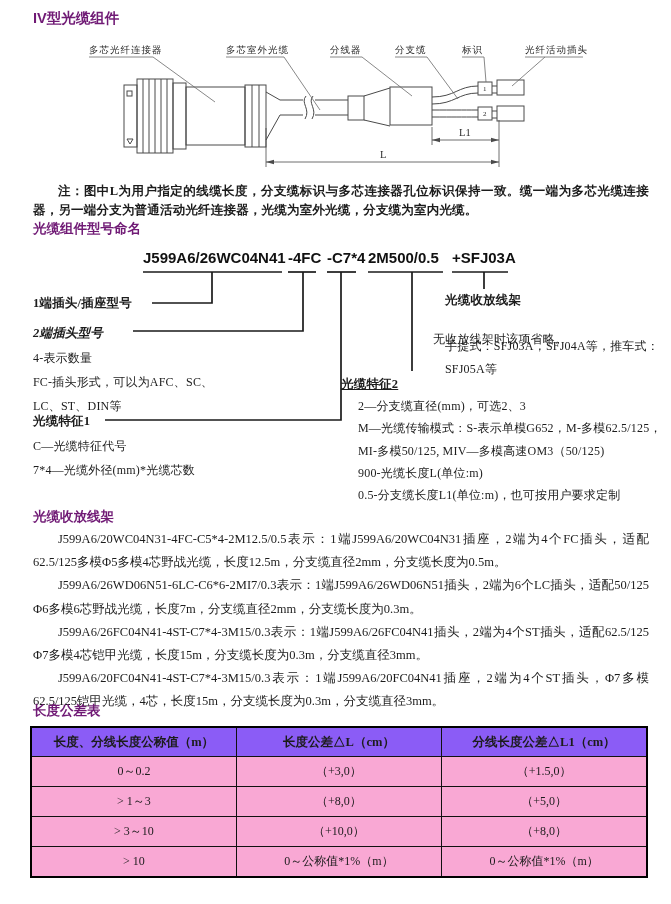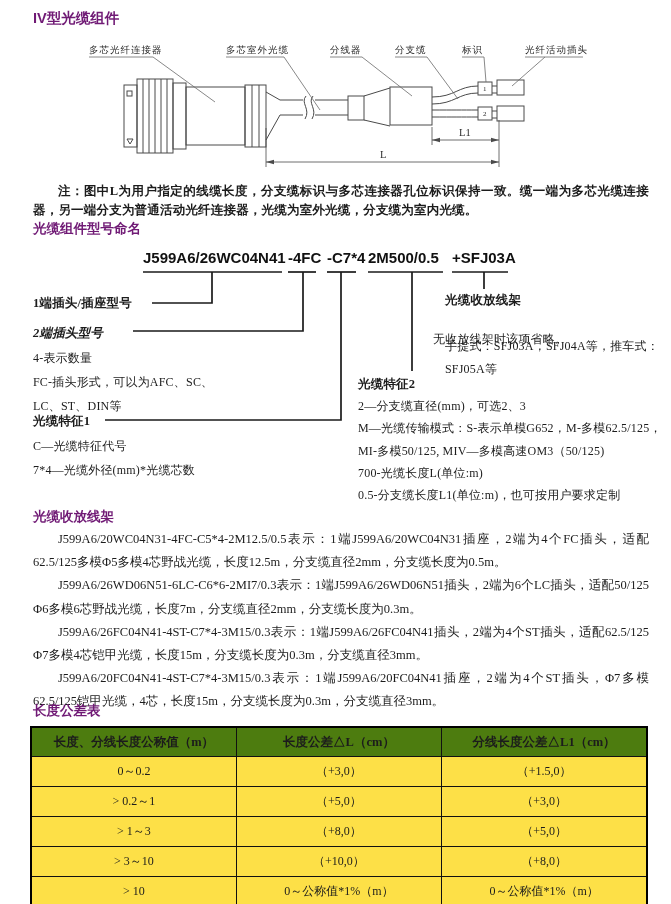--- a/index.html
+++ b/index.html
@@ -25,25 +25,25 @@
   .ann{font-size:12px;white-space:nowrap;letter-spacing:0.2px;}
   .ann.b{font-weight:bold;font-size:12.5px;}
   .examples{width:616px;font-size:12.5px;line-height:23.2px;text-align:justify;}
   .examples p{margin:0;text-indent:2em;}
   table.tol{
     border-collapse:collapse;width:618px;table-layout:fixed;
     font-size:12px;text-align:center;
     border:2.5px solid #000;
   }
   table.tol th{
-    background:#4d7c0f;border:1.2px solid #111;height:26px;
+    background:#8b5cf6;border:1.2px solid #111;height:26px;
     font-family:"Liberation Serif",serif;font-weight:bold;font-size:12.5px;
   }
   table.tol td{
-    background:#fde047;border:1.2px solid #111;height:27px;
+    background:#f9a8d4;border:1.2px solid #111;height:27px;
   }
   svg text{font-family:"Liberation Serif",serif;fill:#2a2a2a;}
   .dg-label{font-size:9.5px;letter-spacing:1px;}
   .dim-label{font-size:10.5px;}
   .mark-num{font-size:7px;}
 </style>
 </head>
 <body>
 
 <div class="abs heading page-title" style="left:33px;top:9px;">IV型光缆组件</div>
@@ -155,25 +155,25 @@
 <div class="abs ann" style="left:33px;top:374px;">FC-插头形式，可以为AFC、SC、</div>
 <div class="abs ann" style="left:33px;top:398px;">LC、ST、DIN等</div>
 <div class="abs ann b" style="left:33px;top:413px;">光缆特征1</div>
 <div class="abs ann" style="left:33px;top:438px;">C—光缆特征代号</div>
 <div class="abs ann" style="left:33px;top:462px;">7*4—光缆外径(mm)*光缆芯数</div>
 
 <div class="abs ann b" style="left:445px;top:292px;">光缆收放线架</div>
 <div class="abs ann" style="left:433px;top:315px;margin-top:16px;">无收放线架时该项省略。</div>
 <div class="abs ann" style="left:445px;top:338px;">手提式：SFJ03A，SFJ04A等，推车式：</div>
 <div class="abs ann" style="left:445px;top:361px;">SFJ05A等</div>
-<div class="abs ann b" style="left:358px;top:376px;">光缆特征2</div>
+<div class="abs ann b" style="left:341px;top:376px;text-decoration:underline;">光缆特征2</div>
 <div class="abs ann" style="left:358px;top:398px;">2—分支缆直径(mm)，可选2、3</div>
 <div class="abs ann" style="left:358px;top:420px;">M—光缆传输模式：S-表示单模G652，M-多模62.5/125，</div>
 <div class="abs ann" style="left:358px;top:443px;">MI-多模50/125, MIV—多模高速OM3（50/125)</div>
-<div class="abs ann" style="left:358px;top:465px;">700-光缆长度L(单位:m)</div>
+<div class="abs ann" style="left:358px;top:465px;">900-光缆长度L(单位:m)</div>
 <div class="abs ann" style="left:358px;top:487px;">0.5-分支缆长度L1(单位:m)，也可按用户要求定制</div>
 
 <div class="abs heading" style="left:33px;top:508px;">光缆收放线架</div>
 <div class="abs examples" style="left:33px;top:528px;">
   <p>J599A6/20WC04N31-4FC-C5*4-2M12.5/0.5表示：1端J599A6/20WC04N31插座，2端为4个FC插头，适配62.5/125多模Φ5多模4芯野战光缆，长度12.5m，分支缆直径2mm，分支缆长度为0.5m。</p>
   <p>J599A6/26WD06N51-6LC-C6*6-2MI7/0.3表示：1端J599A6/26WD06N51插头，2端为6个LC插头，适配50/125 Φ6多模6芯野战光缆，长度7m，分支缆直径2mm，分支缆长度为0.3m。</p>
   <p>J599A6/26FC04N41-4ST-C7*4-3M15/0.3表示：1端J599A6/26FC04N41插头，2端为4个ST插头，适配62.5/125 Φ7多模4芯铠甲光缆，长度15m，分支缆长度为0.3m，分支缆直径3mm。</p>
   <p>J599A6/20FC04N41-4ST-C7*4-3M15/0.3表示：1端J599A6/20FC04N41插座，2端为4个ST插头，Φ7多模62.5/125铠甲光缆，4芯，长度15m，分支缆长度为0.3m，分支缆直径3mm。</p>
 </div>
 
@@ -186,25 +186,20 @@
       <th>分线长度公差△L1（cm）</th>
     </tr>
   </thead>
   <tbody id="tol-body">
       <tr>
         <td>0～0.2</td>
         <td>（+3,0）</td>
         <td>（+1.5,0）</td>
       </tr>
       <tr>
-        <td>&gt; 0.2～1</td>
-        <td>（+5,0）</td>
-        <td>（+3,0）</td>
-      </tr>
-      <tr>
         <td>&gt; 1～3</td>
         <td>（+8,0）</td>
         <td>（+5,0）</td>
       </tr>
       <tr>
         <td>&gt; 3～10</td>
         <td>（+10,0）</td>
         <td>（+8,0）</td>
       </tr>
       <tr>

